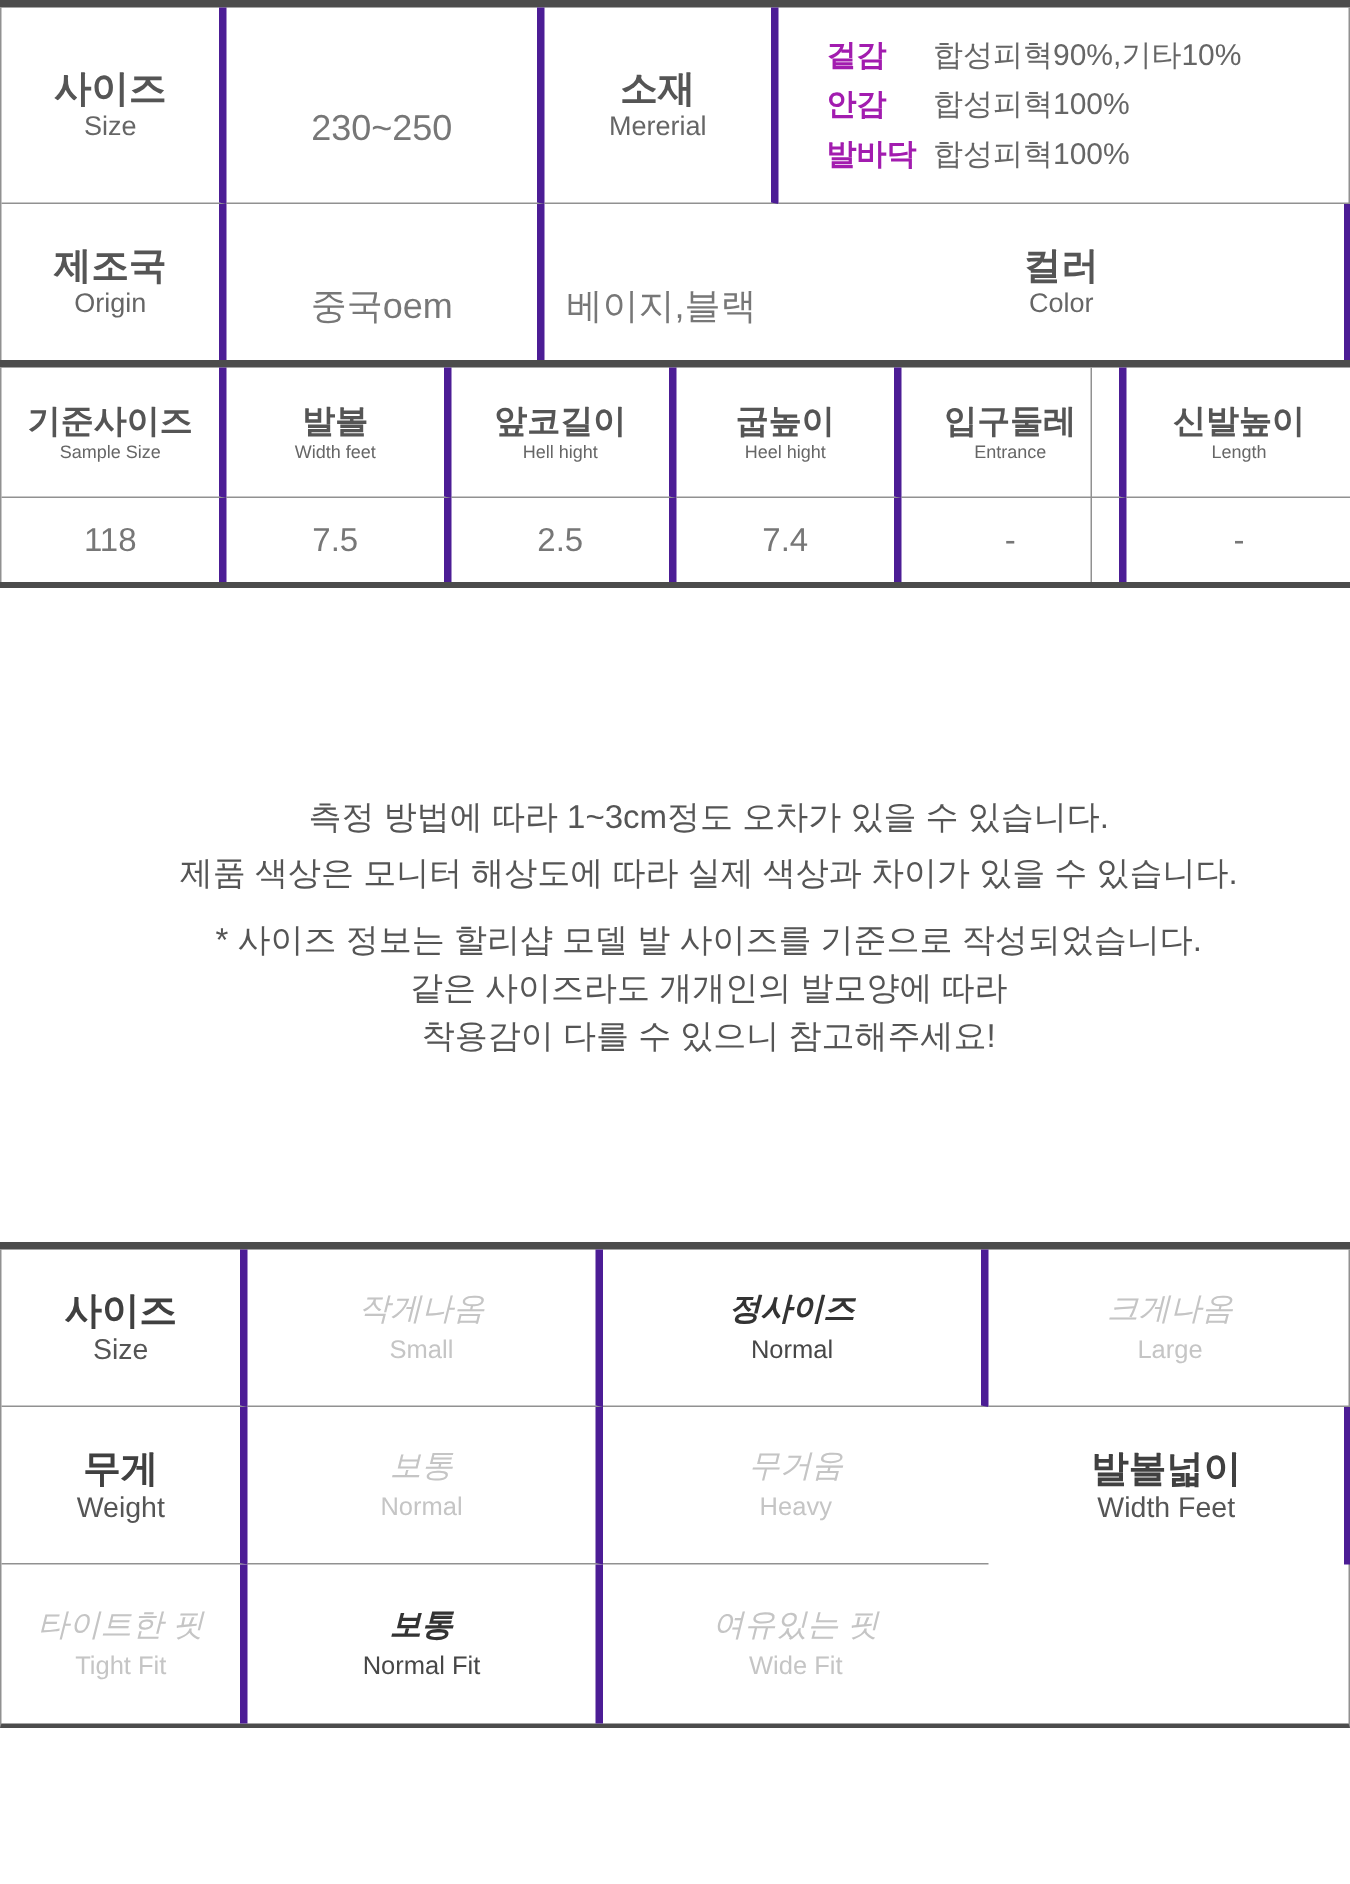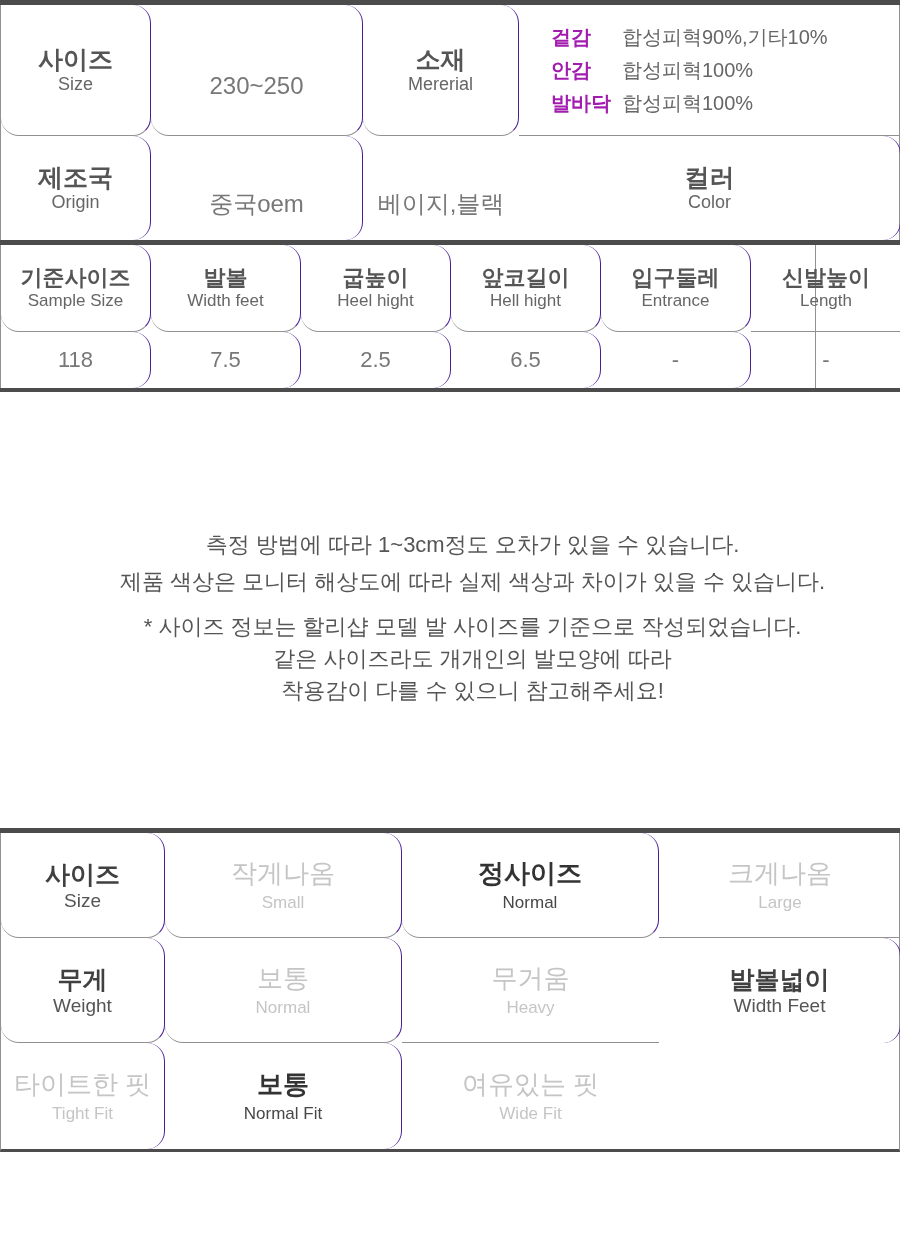--- a/index.html
+++ b/index.html
@@ -17,44 +17,44 @@
     display:grid;
     grid-template-columns:150px 212px 156px 382px;
     grid-template-rows:131px 104px;
     width:900px;box-sizing:border-box;
     border-left:1px solid #919191;border-right:1px solid #919191;
   }
   .cell{
     display:flex;flex-direction:column;align-items:center;justify-content:center;
     box-sizing:border-box;
   }
-  .br{border-right:1px solid #4c1d95;border-radius:18px;}
+  .br{border-right:5px solid #4c1d95;}
   .bb{border-bottom:1px solid #919191;}
   .lbl-ko{font-size:25px;font-weight:bold;color:#555555;line-height:1.15;}
   .lbl-en{font-size:18px;color:#666666;margin-top:1px;}
   .val{font-size:24px;color:#777777;margin-top:32px;}
   .mat-cell{align-items:flex-start;padding-left:32px;}
   .mat-line{display:flex;align-items:baseline;line-height:33px;}
   .mat-label{
     display:inline-block;min-width:62px;
     text-align:justify;text-align-last:justify;
     font-size:20px;font-weight:bold;color:#a21caf;
   }
   .mat-value{font-size:20px;color:#666666;margin-left:9px;}
 
   
   .t2{
     display:grid;
     grid-template-columns:repeat(6,150px);
     grid-template-rows:87px 56px;
-    width:816px;box-sizing:border-box;
+    width:728px;box-sizing:border-box;
     border-left:1px solid #919191;border-right:1px solid #919191;
   }
   .t2 .hko{font-size:22px;font-weight:bold;color:#555555;line-height:1.15;}
-  .t2 .hen{font-size:17px;color:#666666;margin-top:1px;}
+  .t2 .hen{font-size:12px;color:#666666;margin-top:1px;}
   .t2 .v{font-size:22px;color:#777777;}
 
   
   .notes{margin-top:134px;text-align:center;padding-left:45px;}
   .notes p{margin:0;font-size:22px;color:#555555;}
   .para1 p{line-height:37px;}
   .para2{margin-top:11px;}
   .para2 p{line-height:32px;}
 
   
@@ -62,21 +62,21 @@
   .t3{
     display:grid;
     grid-template-columns:164px 237px 257px 242px;
     grid-template-rows:105px 105px 106px;
     width:900px;box-sizing:border-box;
     border-left:1px solid #919191;border-right:1px solid #919191;
     border-bottom:3px solid #4c4c4c;
   }
   .t3 .lko{font-size:25px;font-weight:bold;color:#404040;line-height:1.2;}
   .t3 .len{font-size:19px;color:#555555;margin-top:1px;}
-  .opt-ko{font-size:26px;line-height:1.25;}
+  .opt-ko{font-size:21px;line-height:1.25;font-style:italic;}
   .opt-en{font-size:17px;margin-top:3px;}
   .sel .opt-ko{color:#333333;font-weight:bold;}
   .sel .opt-en{color:#474747;}
   .unsel .opt-ko,.unsel .opt-en{color:#c5c5c5;}
 </style>
 </head>
 <body>
 
 <div class="bar bar-5"></div>
 
@@ -128,47 +128,47 @@
 <div class="t2">
   <div class="cell br bb">
     <div class="hko">기준사이즈</div>
     <div class="hen">Sample Size</div>
   </div>
   <div class="cell br bb">
     <div class="hko">발볼</div>
     <div class="hen">Width feet</div>
   </div>
   <div class="cell br bb">
+    <div class="hko">앞코길이</div>
+    <div class="hen">Hell hight</div>
+  </div>
+  <div class="cell br bb">
     <div class="hko">굽높이</div>
     <div class="hen">Heel hight</div>
-  </div>
-  <div class="cell br bb">
-    <div class="hko">앞코길이</div>
-    <div class="hen">Hell hight</div>
   </div>
   <div class="cell br bb">
     <div class="hko">입구둘레</div>
     <div class="hen">Entrance</div>
   </div>
   <div class="cell bb">
     <div class="hko">신발높이</div>
     <div class="hen">Length</div>
   </div>
 
   <div class="cell br">
       <div class="v">118</div>
     </div>
   <div class="cell br">
       <div class="v">7.5</div>
     </div>
   <div class="cell br">
       <div class="v">2.5</div>
     </div>
   <div class="cell br">
-      <div class="v">6.5</div>
+      <div class="v">7.4</div>
     </div>
   <div class="cell br">
       <div class="v">-</div>
     </div>
   <div class="cell">
       <div class="v">-</div>
     </div>
 </div>
 
 <div class="bar bar-4"></div>

